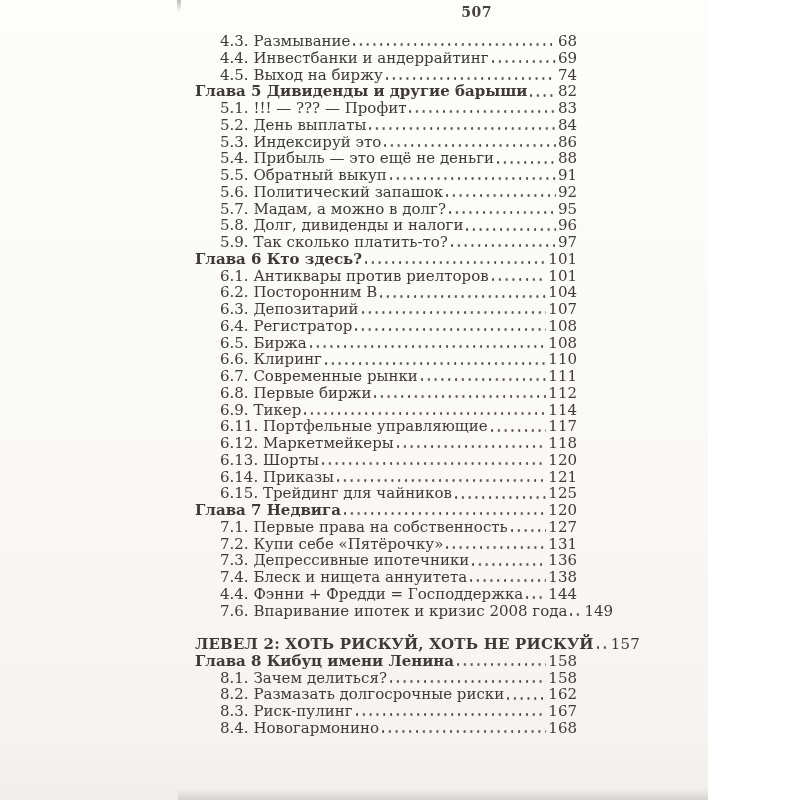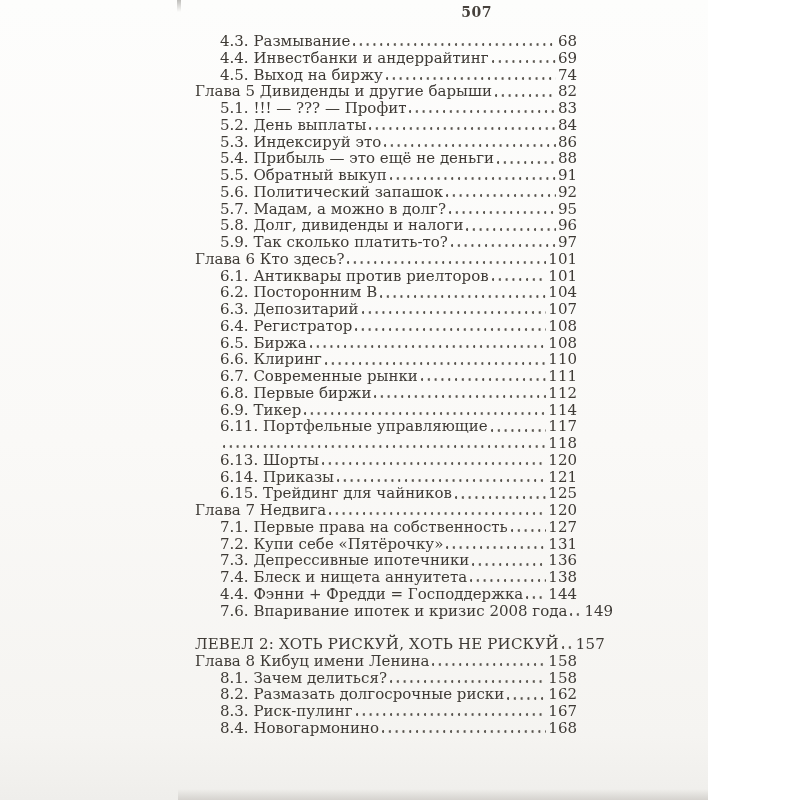--- a/index.html
+++ b/index.html
@@ -55,21 +55,21 @@
     margin-left: 10px;
   }
   .row {
     display: flex;
     align-items: baseline;
     height: 16.75px;
     line-height: 16.75px;
     white-space: nowrap;
   }
   .row.item { padding-left: 25px; }
-  .row.chapter .label, .row.level .label { font-weight: 400; text-align: right; }
+  .row.chapter .label, .row.level .label { font-weight: 700; text-align: right; }
   .row.level { margin-top: 16.75px; letter-spacing: 0.2px; }
   .label {
     flex: 0 0 auto;
     color: #3e3a35;
   }
   .leader {
     flex: 1 1 auto;
     min-width: 12px;
     align-self: stretch;
     margin: 0 2px 0 3px;
@@ -205,20 +205,21 @@
     <span class="label">6.9. Тикер</span>
     <span class="leader"></span>
     <span class="pagenum">114</span>
   </div>
       <div class="row item">
     <span class="label">6.11. Портфельные управляющие</span>
     <span class="leader"></span>
     <span class="pagenum">117</span>
   </div>
       <div class="row item">
+    <span class="label">6.12. Маркетмейкеры</span>
     <span class="leader"></span>
     <span class="pagenum">118</span>
   </div>
       <div class="row item">
     <span class="label">6.13. Шорты</span>
     <span class="leader"></span>
     <span class="pagenum">120</span>
   </div>
       <div class="row item">
     <span class="label">6.14. Приказы</span>

